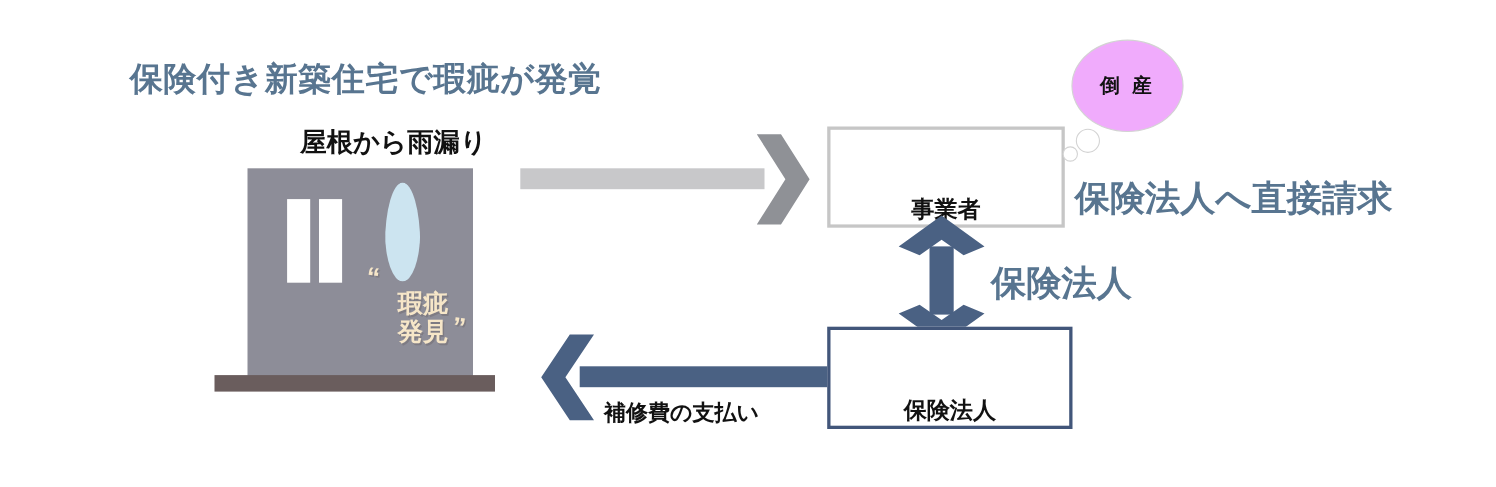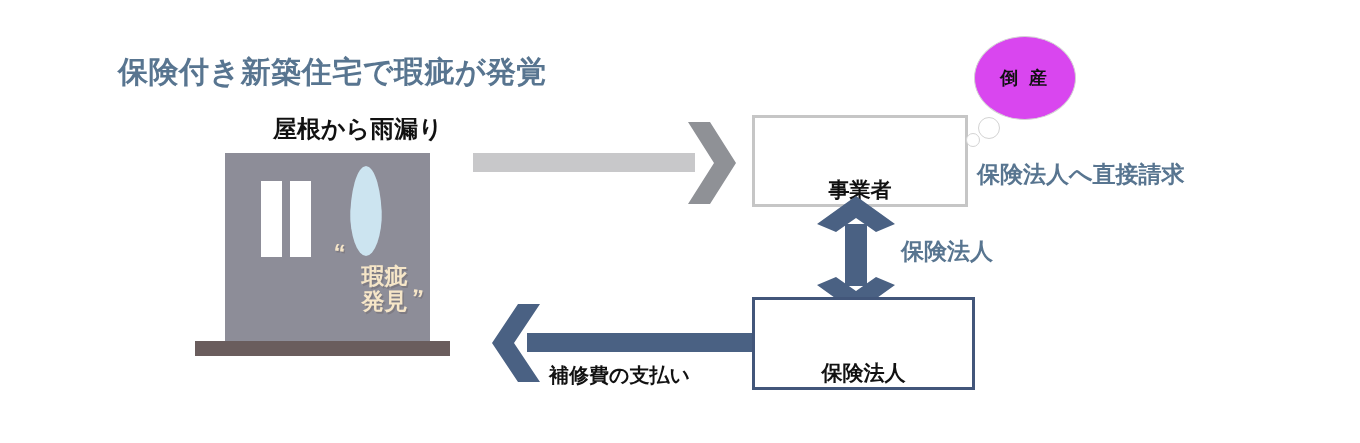--- a/index.html
+++ b/index.html
@@ -82,34 +82,34 @@
     border:3px solid #c6c6c6;box-sizing:border-box;
   }
   .box-insurer{
     left:752px;top:297px;width:223px;height:93px;
     border:3px solid #42567a;box-sizing:border-box;
   }
 
   
   .bubble{
     position:absolute;left:974px;top:36px;width:100px;height:82px;
-    border:1.5px solid #d3d3d3;border-radius:50%;background:#d946ef;
+    border:1.5px solid #d3d3d3;border-radius:50%;background:#f0abfc;
     display:flex;align-items:center;justify-content:center;
     font-size:18px;font-weight:bold;color:#111111;letter-spacing:3px;
   }
   .bubble-dot{
     position:absolute;border:1.5px solid #d3d3d3;border-radius:50%;
     background:#ffffff;
   }
   .bubble-dot-1{left:978px;top:117px;width:20px;height:20px;}
   .bubble-dot-2{left:966px;top:133px;width:12px;height:12px;}
 
   
   .blue-text{
-    position:absolute;font-size:23px;font-weight:bold;color:#587590;
+    position:absolute;font-size:32px;font-weight:bold;color:#587590;
     white-space:nowrap;
   }
   .text-direct{left:977px;top:159px;}
   .text-contract{left:901px;top:236px;}
 
   
   .v-bar{
     position:absolute;left:845px;top:224px;width:22px;height:62px;
     background:#4a6183;
   }

